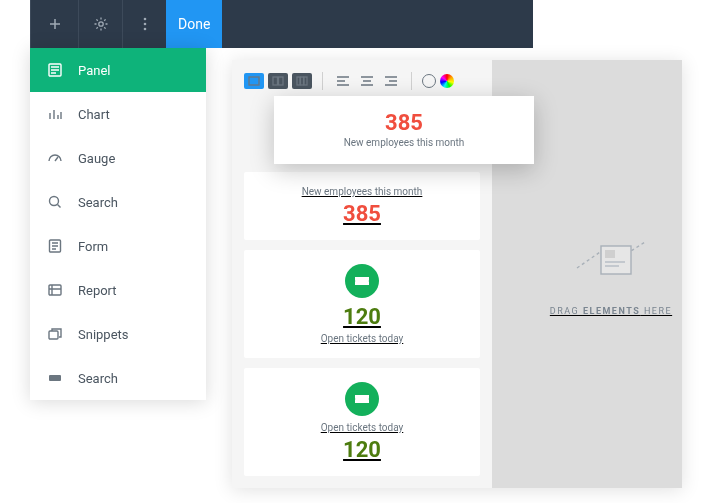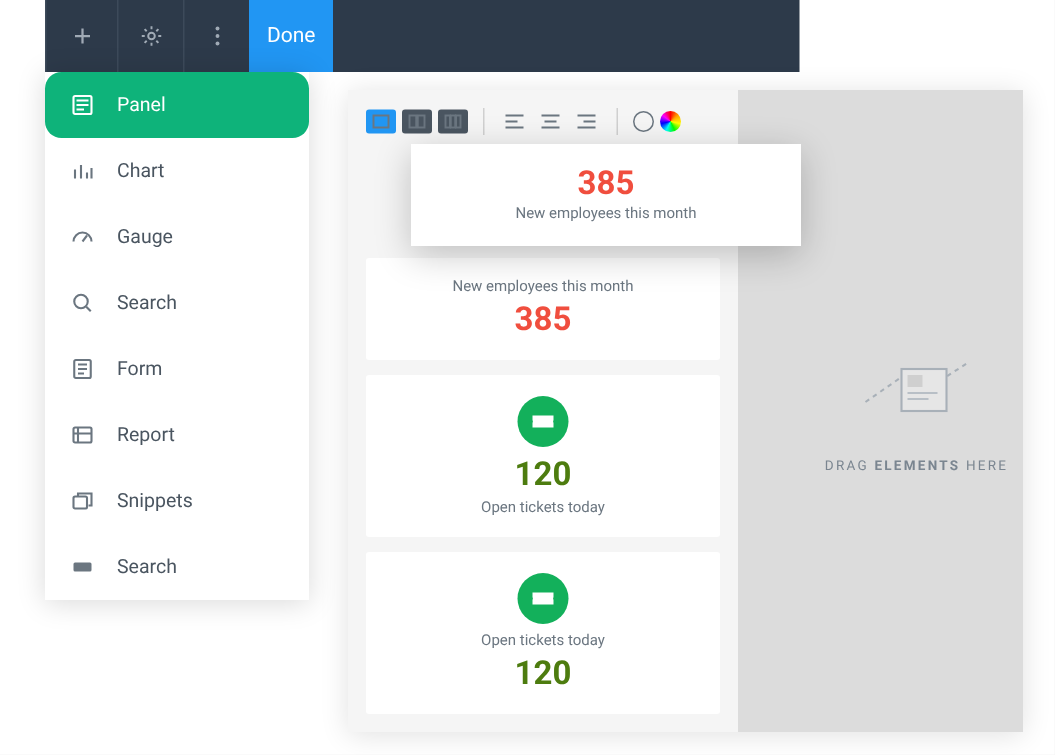--- a/index.html
+++ b/index.html
@@ -15,28 +15,28 @@
 .bc-bottom { font-size: 13px; }
 .bc-bottom .bold { font-weight: 600; }
 .chevron-down { margin-left: 40px; color: #9aa5b1; }
 .plus-btn { width: 48px; height: 48px; display: flex; align-items: center; justify-content: center; border-left: 1px solid #3d4a5a; color: #a0aab5; cursor: pointer; }
 .topbar-right { display: flex; align-items: center; }
 .gear-btn, .more-btn { width: 44px; height: 48px; display: flex; align-items: center; justify-content: center; border-left: 1px solid #3d4a5a; color: #a0aab5; cursor: pointer; }
 .done-btn { background: #2196f3; color: #fff; height: 48px; padding: 0 12px; display: flex; align-items: center; font-size: 14px; cursor: pointer; border: none; }
 
 
 .sidebar { position: absolute; top: 48px; left: 30px; width: 176px; background: #fff; box-shadow: 0 2px 18px rgba(0,0,0,0.15); }
-.sidebar-item { display: flex; align-items: center; gap: 14px; padding: 13px 16px; font-size: 13px; color: #4a5560; cursor: pointer; border-radius: 11px; }
+.sidebar-item { display: flex; align-items: center; gap: 14px; padding: 13px 16px; font-size: 13px; color: #4a5560; cursor: pointer; }
 .sidebar-item.active { background: #0eb37a; color: #fff; }
 .sidebar-item .si-icon { width: 18px; height: 18px; display: flex; align-items: center; justify-content: center; flex-shrink: 0; }
 .sidebar-item.active .si-icon svg { stroke: #fff; }
 .sidebar-item .si-icon svg { stroke: #6b7680; fill: none; stroke-width: 1.4; }
 
 
-.canvas { position: absolute; top: 60px; left: 232px; width: 450px; height: 428px; background: #f5f5f5; box-shadow: 0 2px 18px rgba(0,0,0,0.12); display: flex; }
+.canvas { position: absolute; top: 60px; left: 232px; width: 450px; height: 428px; background: #f5f5f5; box-shadow: 0 2px 18px rgba(0,0,0,0.12); display: flex; text-decoration: underline; }
 .canvas-left { width: 260px; padding: 10px 12px 12px; display: flex; flex-direction: column; gap: 10px; position: relative; }
 .canvas-right { flex: 1; background: #dcdcdc; display: flex; flex-direction: column; align-items: center; justify-content: center; gap: 18px; padding-left: 48px; }
 
 
 .tool-row { display: flex; align-items: center; gap: 6px; padding: 2px 0 4px; }
 .tool-group { display: flex; gap: 4px; align-items: center; }
 .tool-sep { width: 1px; height: 18px; background: #d0d0d0; margin: 0 4px; }
 .tool-btn { width: 20px; height: 16px; border-radius: 2px; cursor: pointer; display: flex; align-items: center; justify-content: center; }
 .tool-btn.blue { background: #2196f3; }
 .tool-btn.dark { background: #4a5560; }

